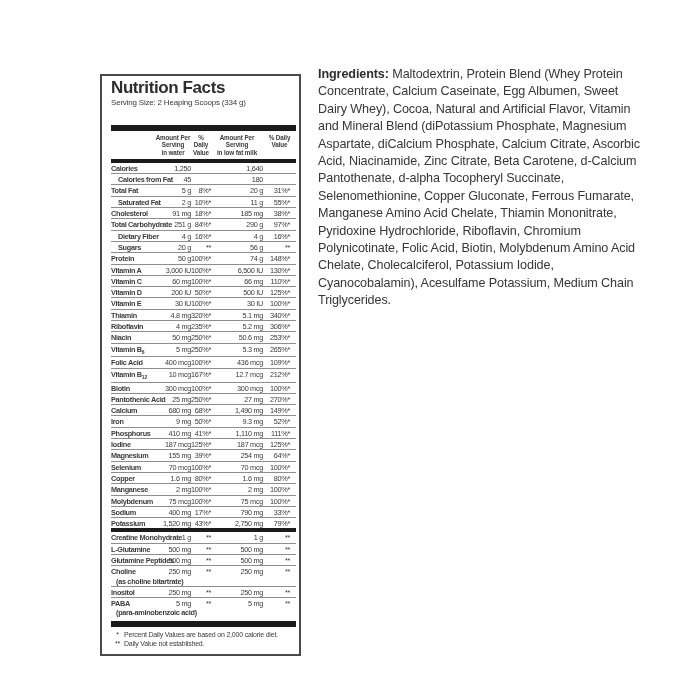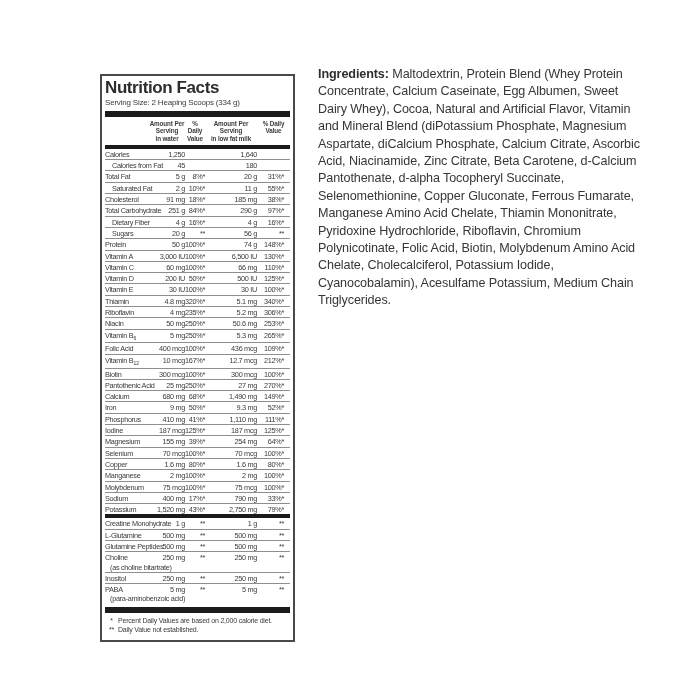--- a/index.html
+++ b/index.html
@@ -12,37 +12,37 @@
   }
   .stage { position: absolute; inset: 0; }
 
   
   .label {
     position: absolute;
     left: 100px; top: 74px;
     width: 185px;
     border: 2px solid #4a4a4a;
     background: #fff;
-    padding: 2px 3px 5px 3px;
+    padding: 2px 3px 5px 9px;
     color: #3b3b3b;
   }
   .title {
     font-size: 17px;
     font-weight: bold;
     color: #2d2d2d;
     letter-spacing: -0.4px;
     line-height: 18px;
     margin: 1px 0 1px 0;
     white-space: nowrap;
   }
   .serving {
     font-size: 8px;
     line-height: 10px;
     letter-spacing: -0.2px;
-    margin-bottom: 3px;
+    margin-bottom: 17px;
     white-space: nowrap;
   }
   .bar { background: #1b1b1b; }
   .bar-lg { height: 6px; }
   .bar-md { height: 4px; }
 
   .heads {
     display: flex;
     align-items: flex-start;
     font-size: 6.3px;
@@ -70,21 +70,21 @@
   table.facts col.c-name { width: 44px; }
   table.facts col.c-a1   { width: 36px; }
   table.facts col.c-d1   { width: 20px; }
   table.facts col.c-a2   { width: 52px; }
   table.facts col.c-d2   { width: 33px; }
   table.facts td {
     padding: 1px 0 0 0;
     vertical-align: top;
   }
   table.facts tr + tr td { border-top: 1px solid #8e8e8e; }
-  td.name { white-space: nowrap; overflow: visible; }
+  td.name { white-space: nowrap; overflow: visible; font-weight: bold; }
   td.name.indent { padding-left: 7px; }
   td.name sub { font-size: 5px; vertical-align: -1.5px; letter-spacing: 0; }
   td.name .note { padding-left: 5px; white-space: nowrap; }
   td.num { text-align: right; white-space: nowrap; }
   td.num.last { padding-right: 6px; }
 
   .footnotes {
     margin-top: 3px;
     font-size: 7px;
     line-height: 9.5px;

